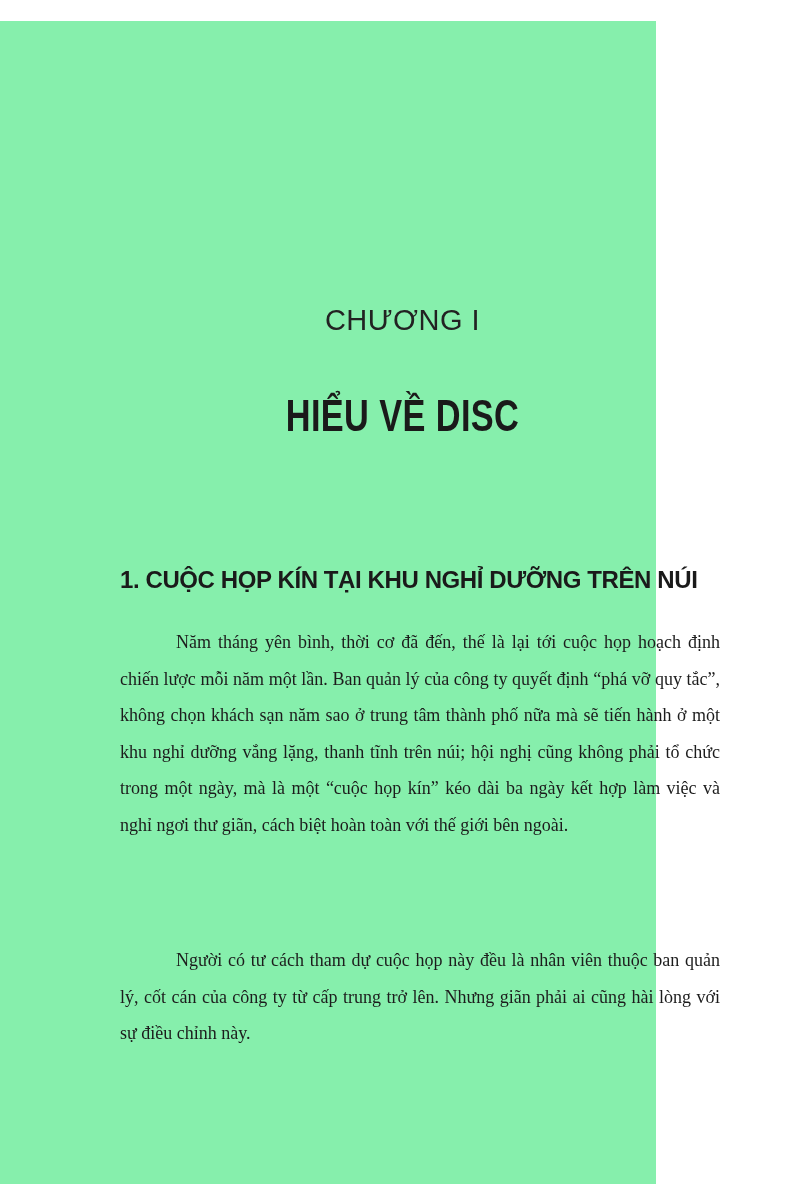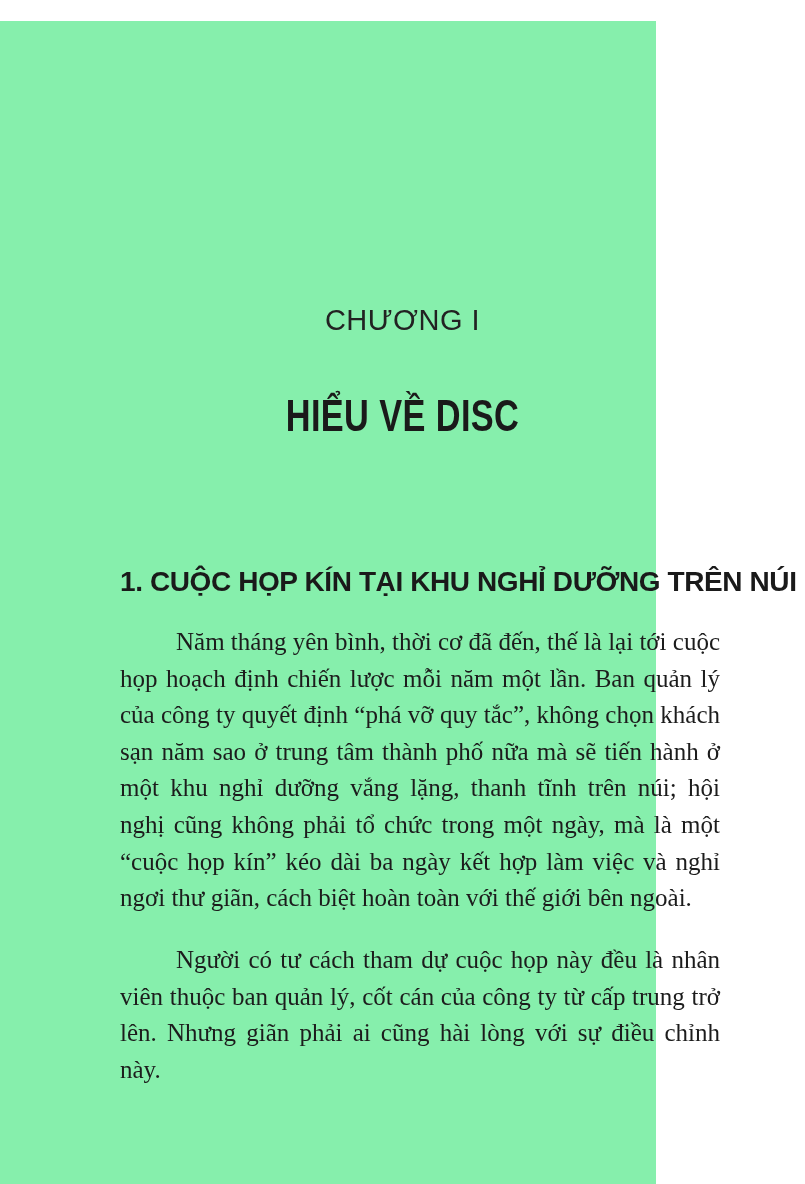--- a/index.html
+++ b/index.html
@@ -47,32 +47,32 @@
     transform: scaleX(0.78);
     transform-origin: center;
     letter-spacing: 0.5px;
   }
   .section-heading {
     position: absolute;
     top: 545px;
     left: 120px;
     width: 600px;
     font-family: "Liberation Sans", sans-serif;
-    font-size: 28px;
+    font-size: 24px;
     font-weight: 700;
     color: #1a1a1a;
     white-space: nowrap;
     letter-spacing: -0.4px;
   }
   .body-text {
     position: absolute;
     left: 120px;
     width: 600px;
     font-family: "Liberation Serif", serif;
-    font-size: 25px;
+    font-size: 18px;
     line-height: 36.6px;
     color: #1c1c1c;
     text-align: justify;
     margin: 0;
   }
   .body-text p {
     margin: 0;
     text-indent: 56px;
     text-align: justify;
   }

